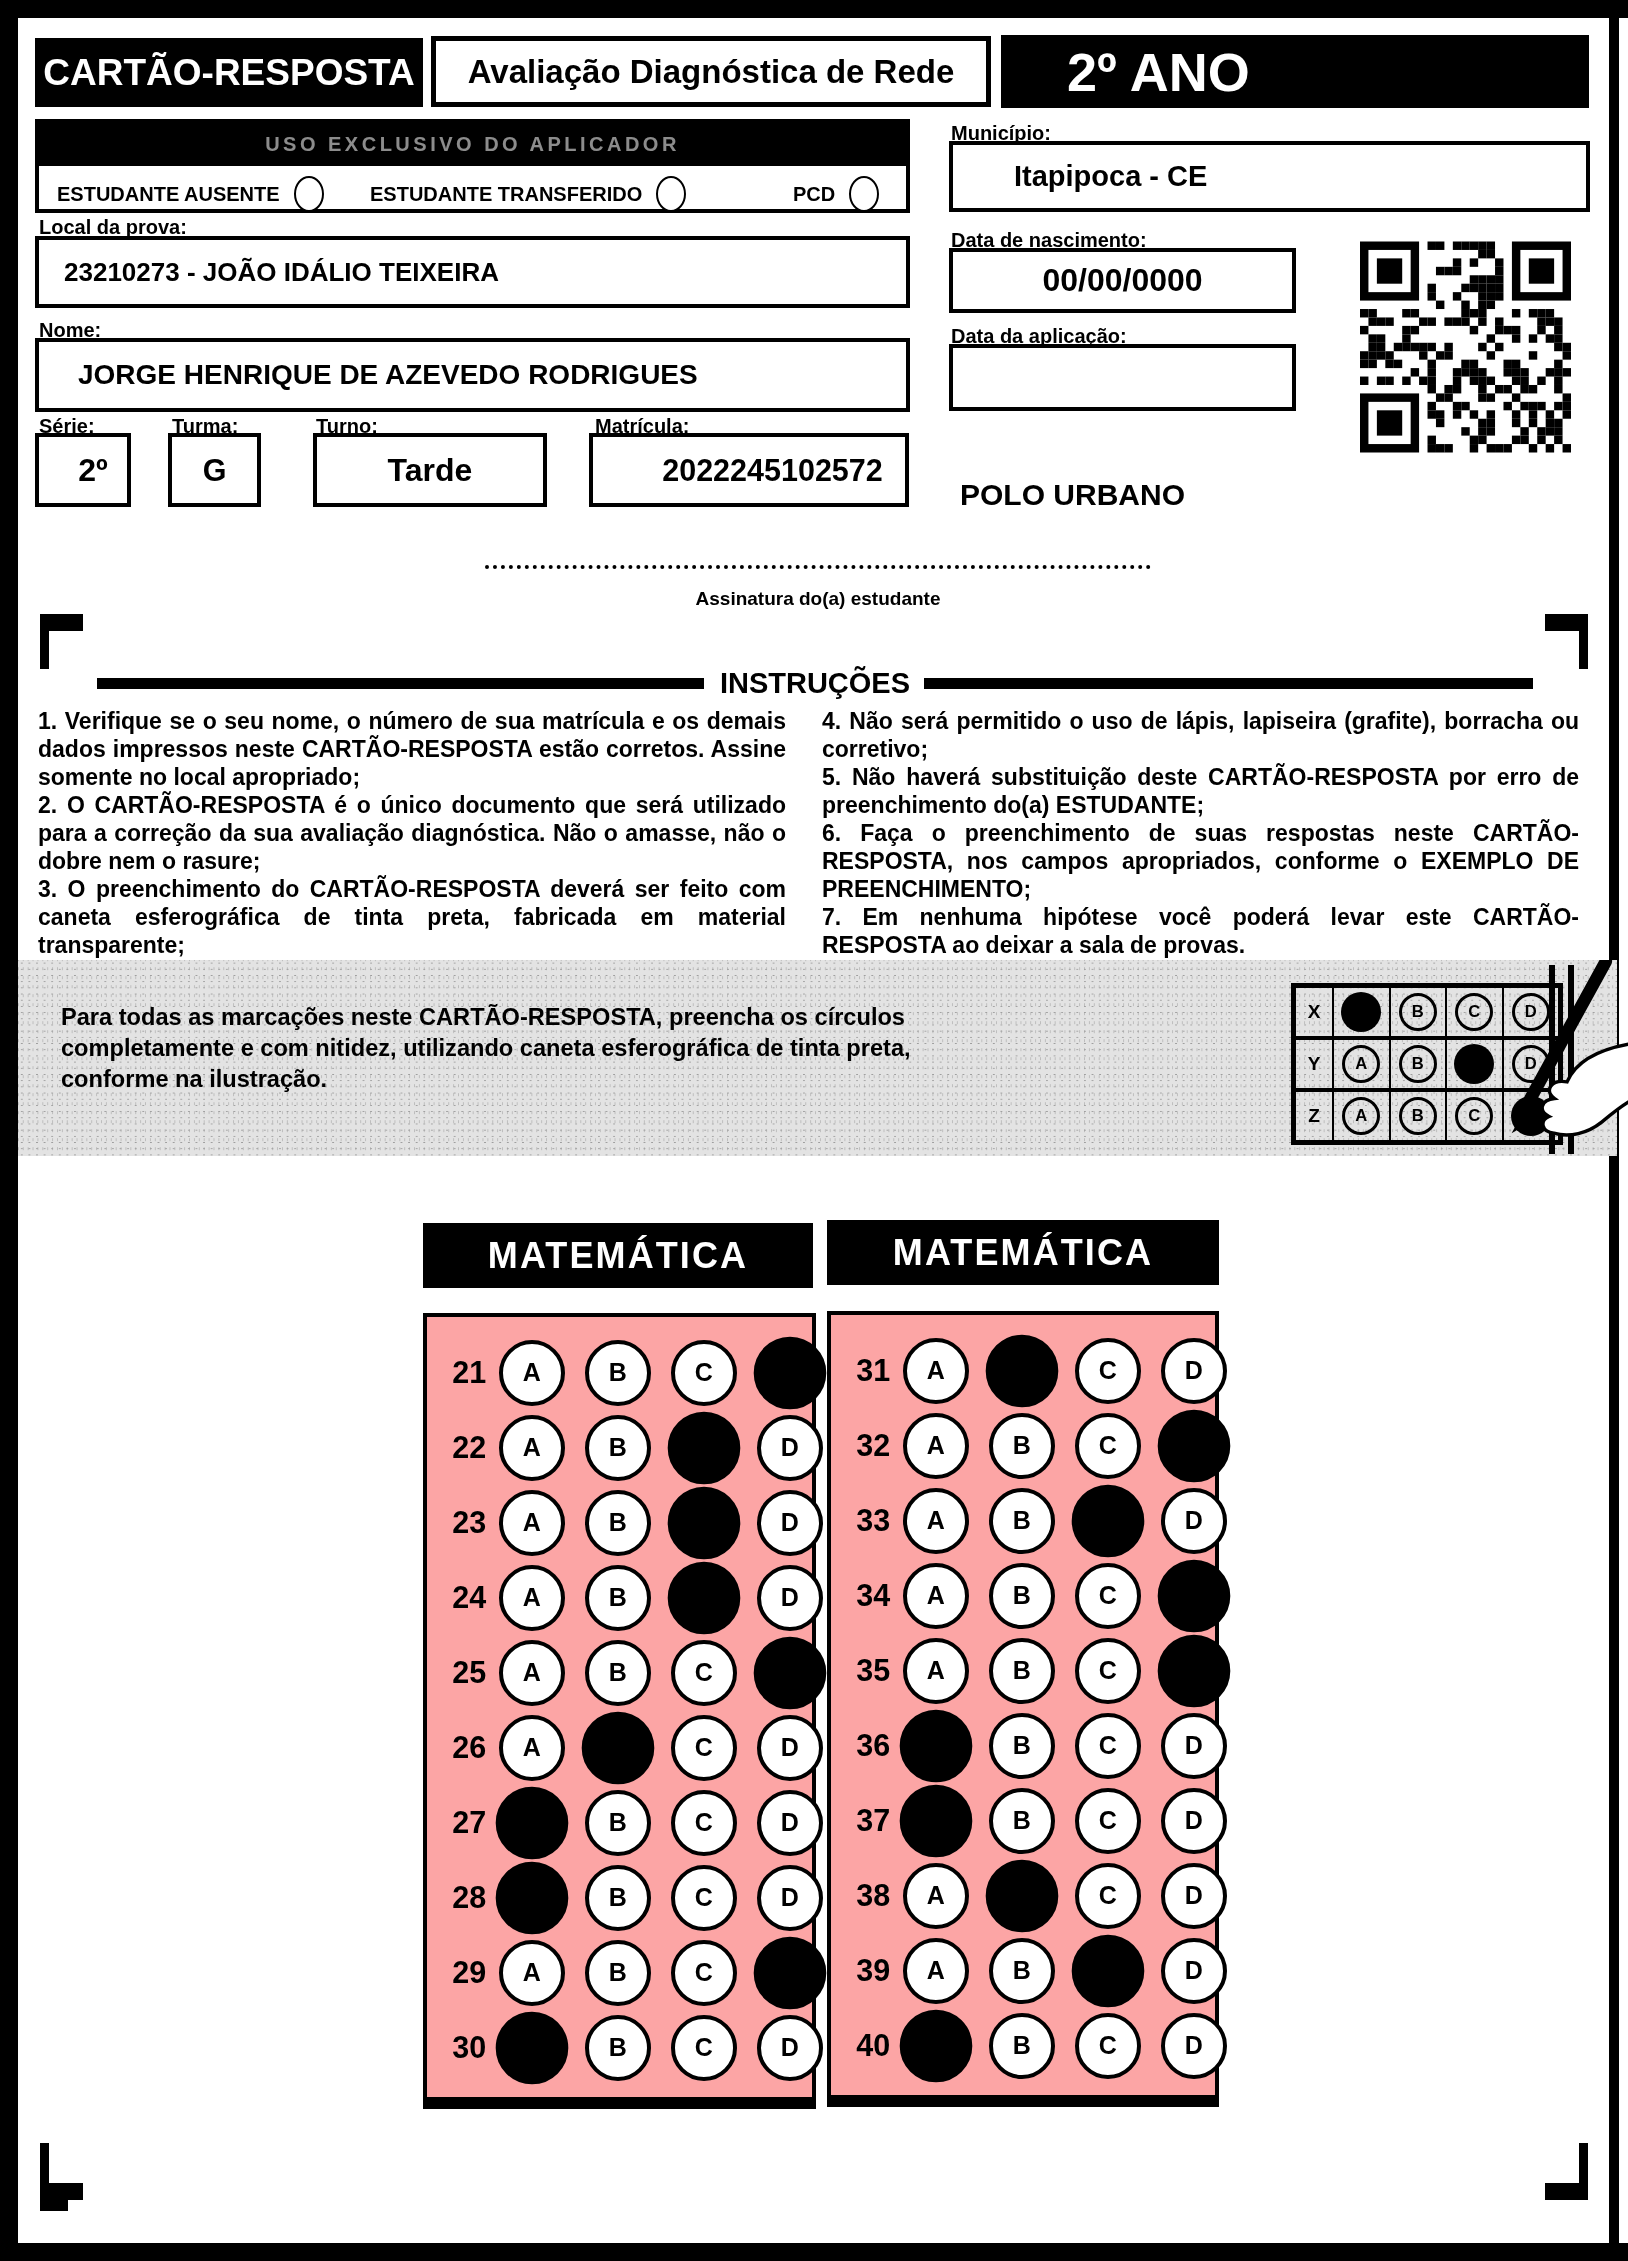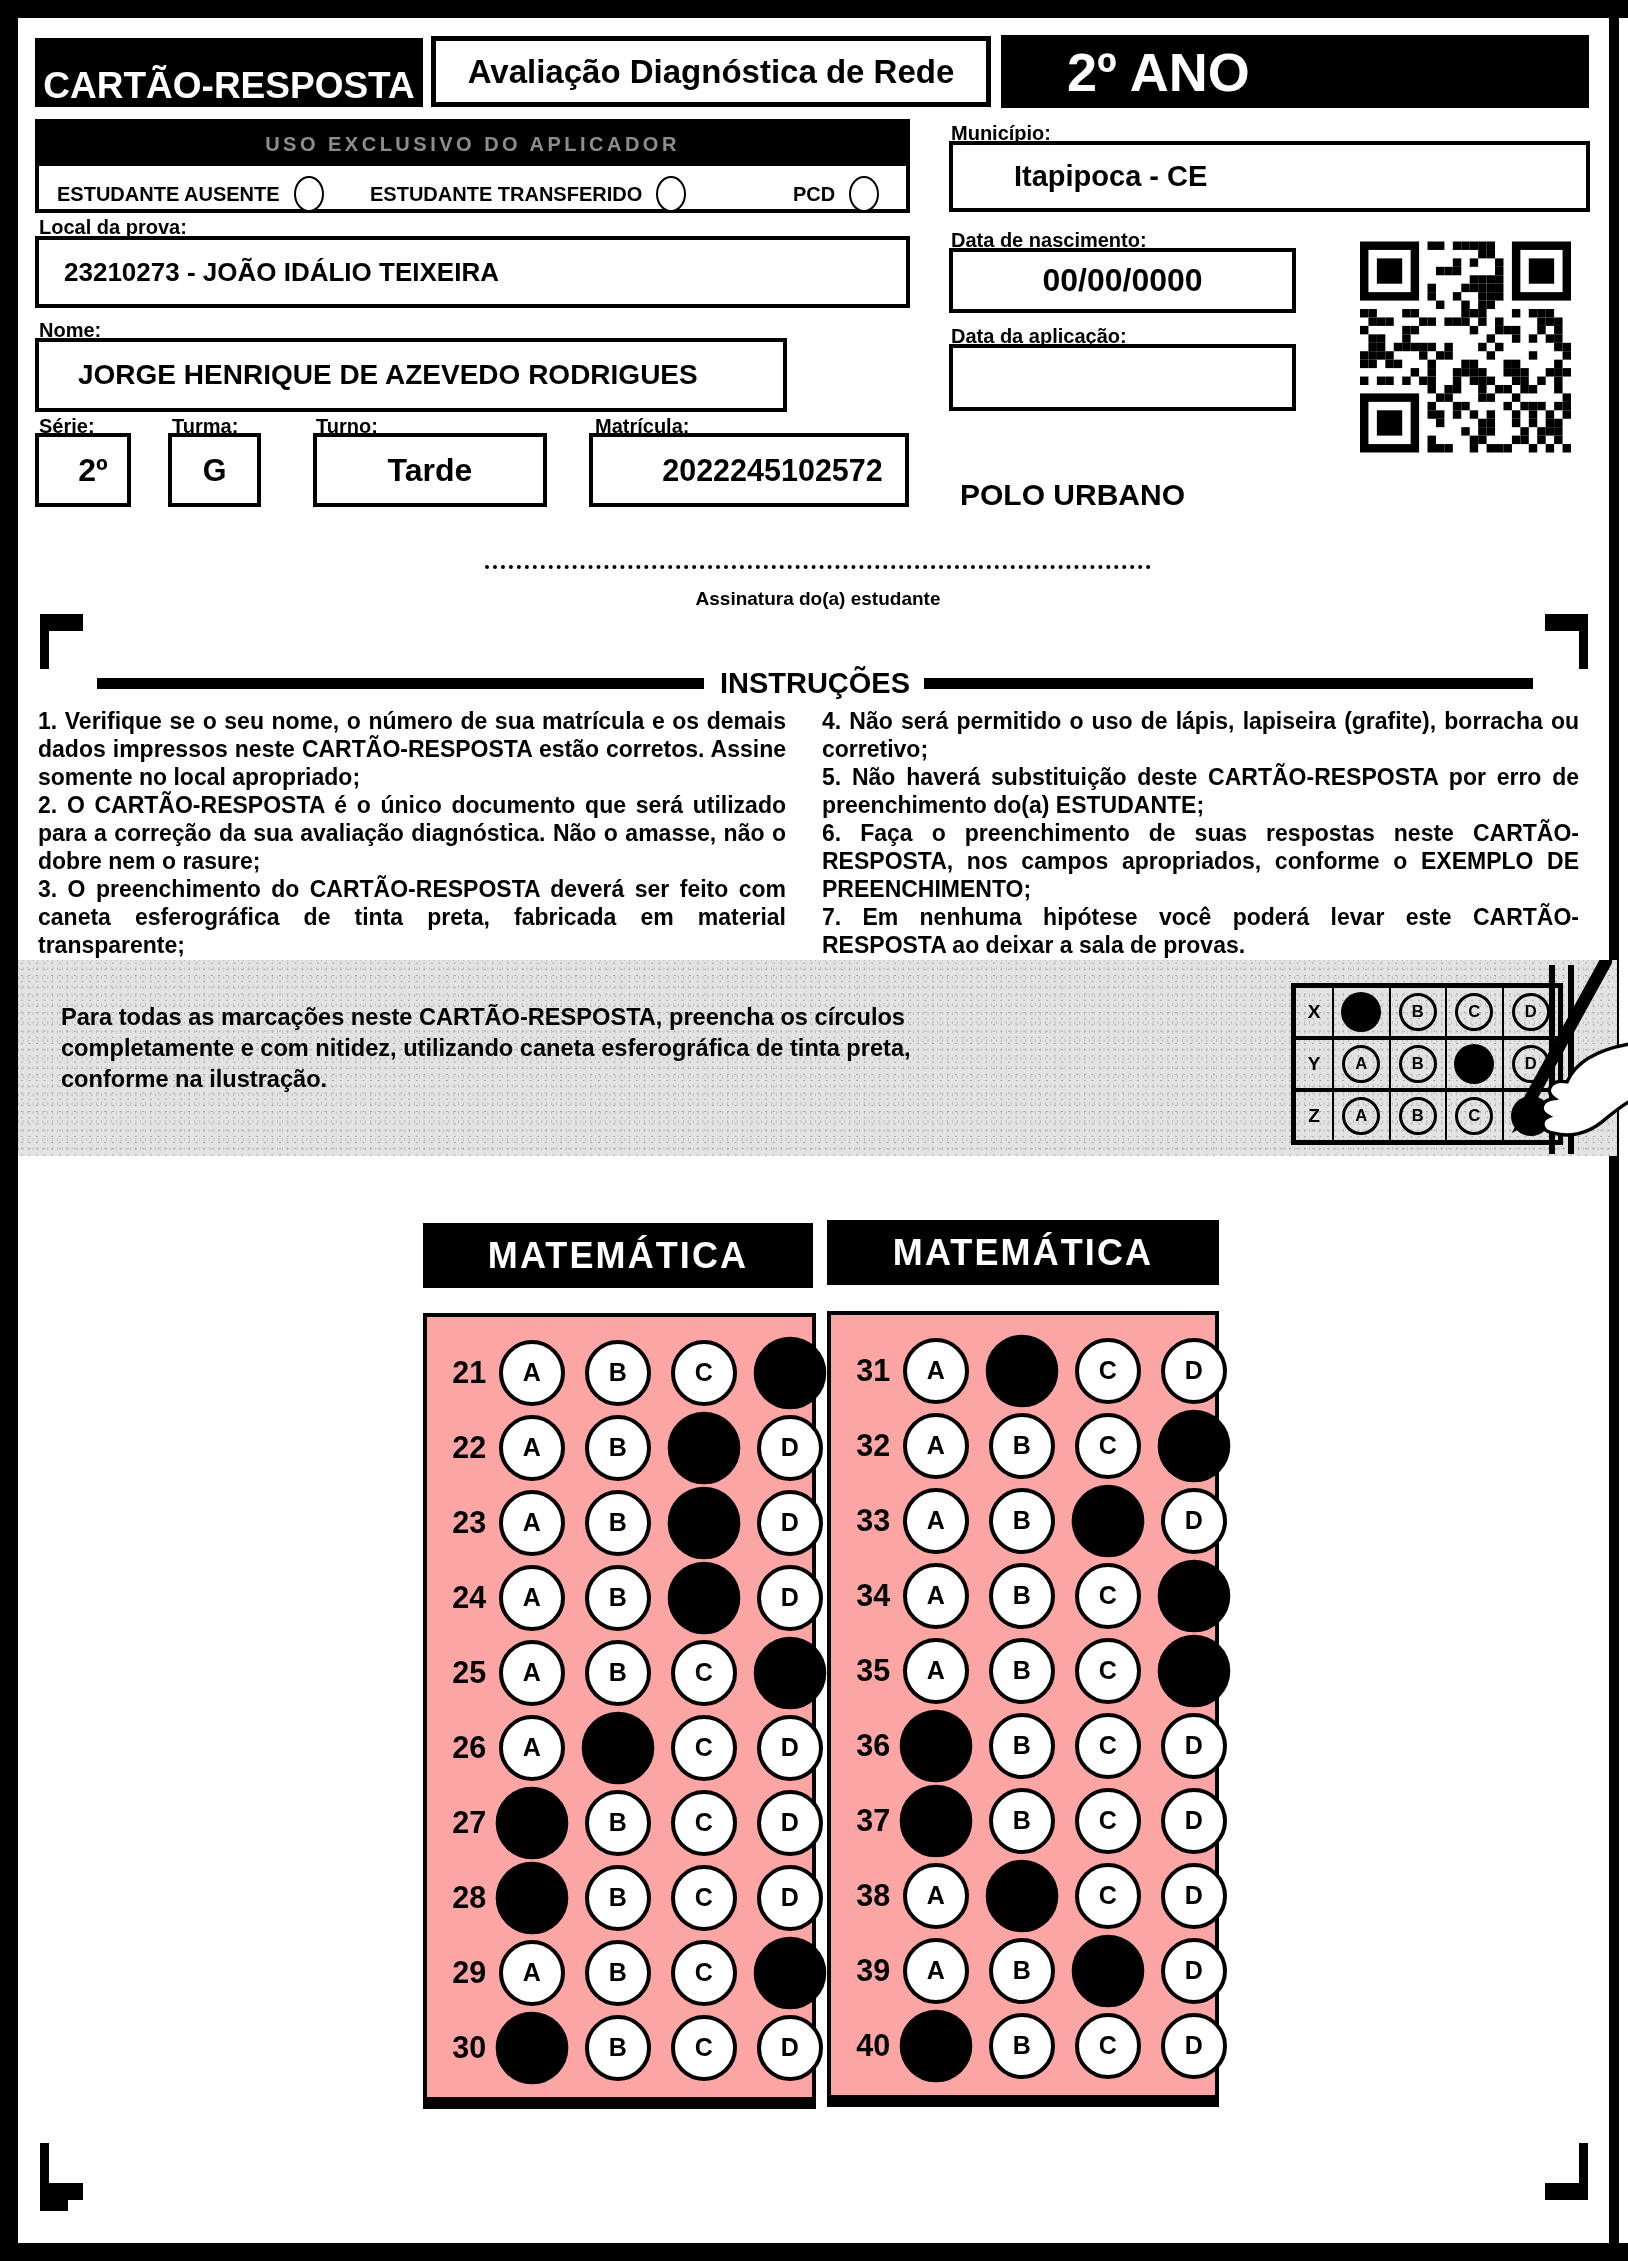--- a/index.html
+++ b/index.html
@@ -55,21 +55,21 @@
 </head>
 <body>
 
 <div class="page">
 
   <div class="abs blackbar" style="left:0;top:0;width:1628px;height:18px;"></div>
   <div class="abs blackbar" style="left:0;top:0;width:18px;height:2261px;"></div>
   <div class="abs blackbar" style="left:1609px;top:18px;width:9.7px;height:2227px;"></div>
   <div class="abs blackbar" style="left:0;top:2243px;width:1628px;height:19px;"></div>
 
-  <div class="abs blackbar hdr-black" style="left:35px;top:38px;width:388px;height:69px;font-size:37px;align-items:flex-end;">
+  <div class="abs blackbar hdr-black" style="left:35px;top:38px;width:388px;height:69px;font-size:37px;">
     <span>CARTÃO-RESPOSTA</span>
   </div>
   <div class="abs hdr-white" style="left:431px;top:36px;width:560px;height:71px;font-size:33px;">
     <span>Avaliação Diagnóstica de Rede</span>
   </div>
   <div class="abs blackbar" style="left:1001px;top:35px;width:588px;height:73px;display:flex;align-items:center;padding-left:28px;">
     <span style="color:#fff;font-weight:bold;font-size:54px;padding-left:38px;">2º ANO</span>
   </div>
 
   <div class="abs box" style="left:35px;top:119px;width:875px;height:94px;">
@@ -91,21 +91,21 @@
         </div>
       </div>
   </div>
 
   <div class="abs lbl" style="left:39px;top:216px;">Local da prova:</div>
   <div class="abs box" style="left:35px;top:236px;width:875px;height:72px;">
     <div class="val" style="font-size:26px;padding-left:25px;">23210273 - JOÃO IDÁLIO TEIXEIRA</div>
   </div>
 
   <div class="abs lbl" style="left:39px;top:319px;">Nome:</div>
-  <div class="abs box" style="left:35px;top:338px;width:752px;height:74px;">
+  <div class="abs box" style="left:35px;top:338px;width:875px;height:74px;">
     <div class="val" style="font-size:28px;padding-left:39px;">JORGE HENRIQUE DE AZEVEDO RODRIGUES</div>
   </div>
 
   <div class="abs lbl" style="left:39px;top:415px;">Série:</div>
   <div class="abs lbl" style="left:172px;top:415px;">Turma:</div>
   <div class="abs lbl" style="left:316px;top:415px;">Turno:</div>
   <div class="abs lbl" style="left:595px;top:415px;">Matrícula:</div>
 
   <div class="abs box" style="left:35px;top:433px;width:96px;height:74px;">
     <div class="val center" style="font-size:32px;margin-left:20px;">2º</div>

